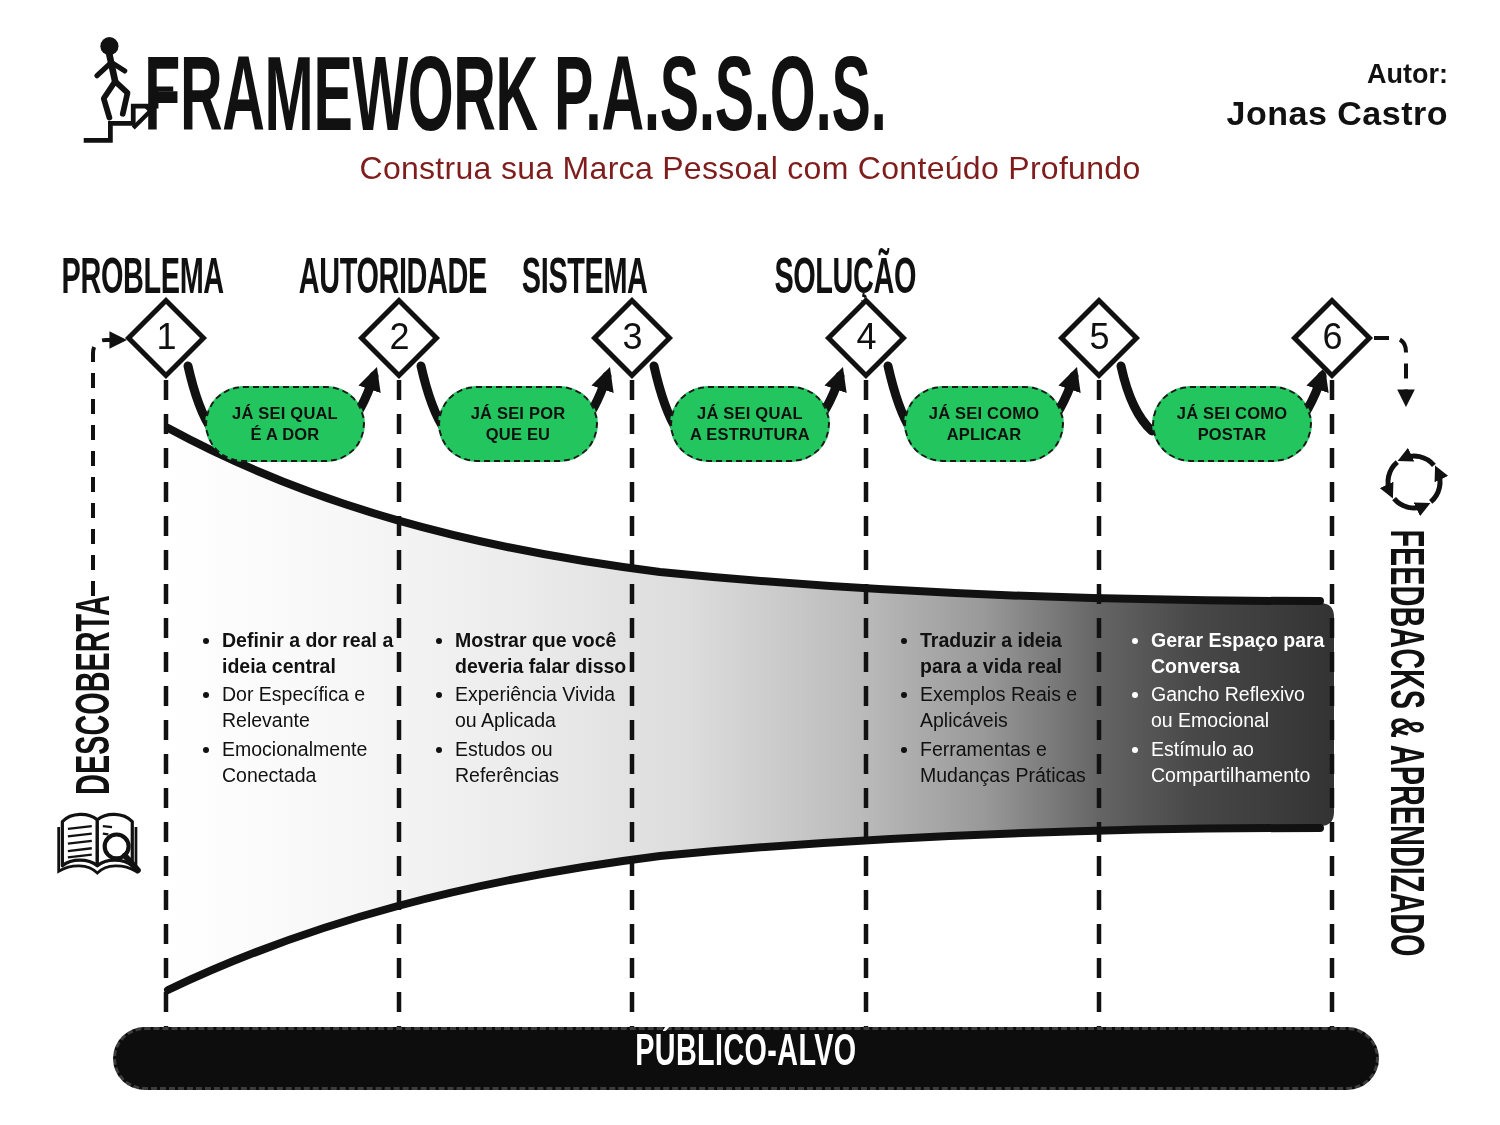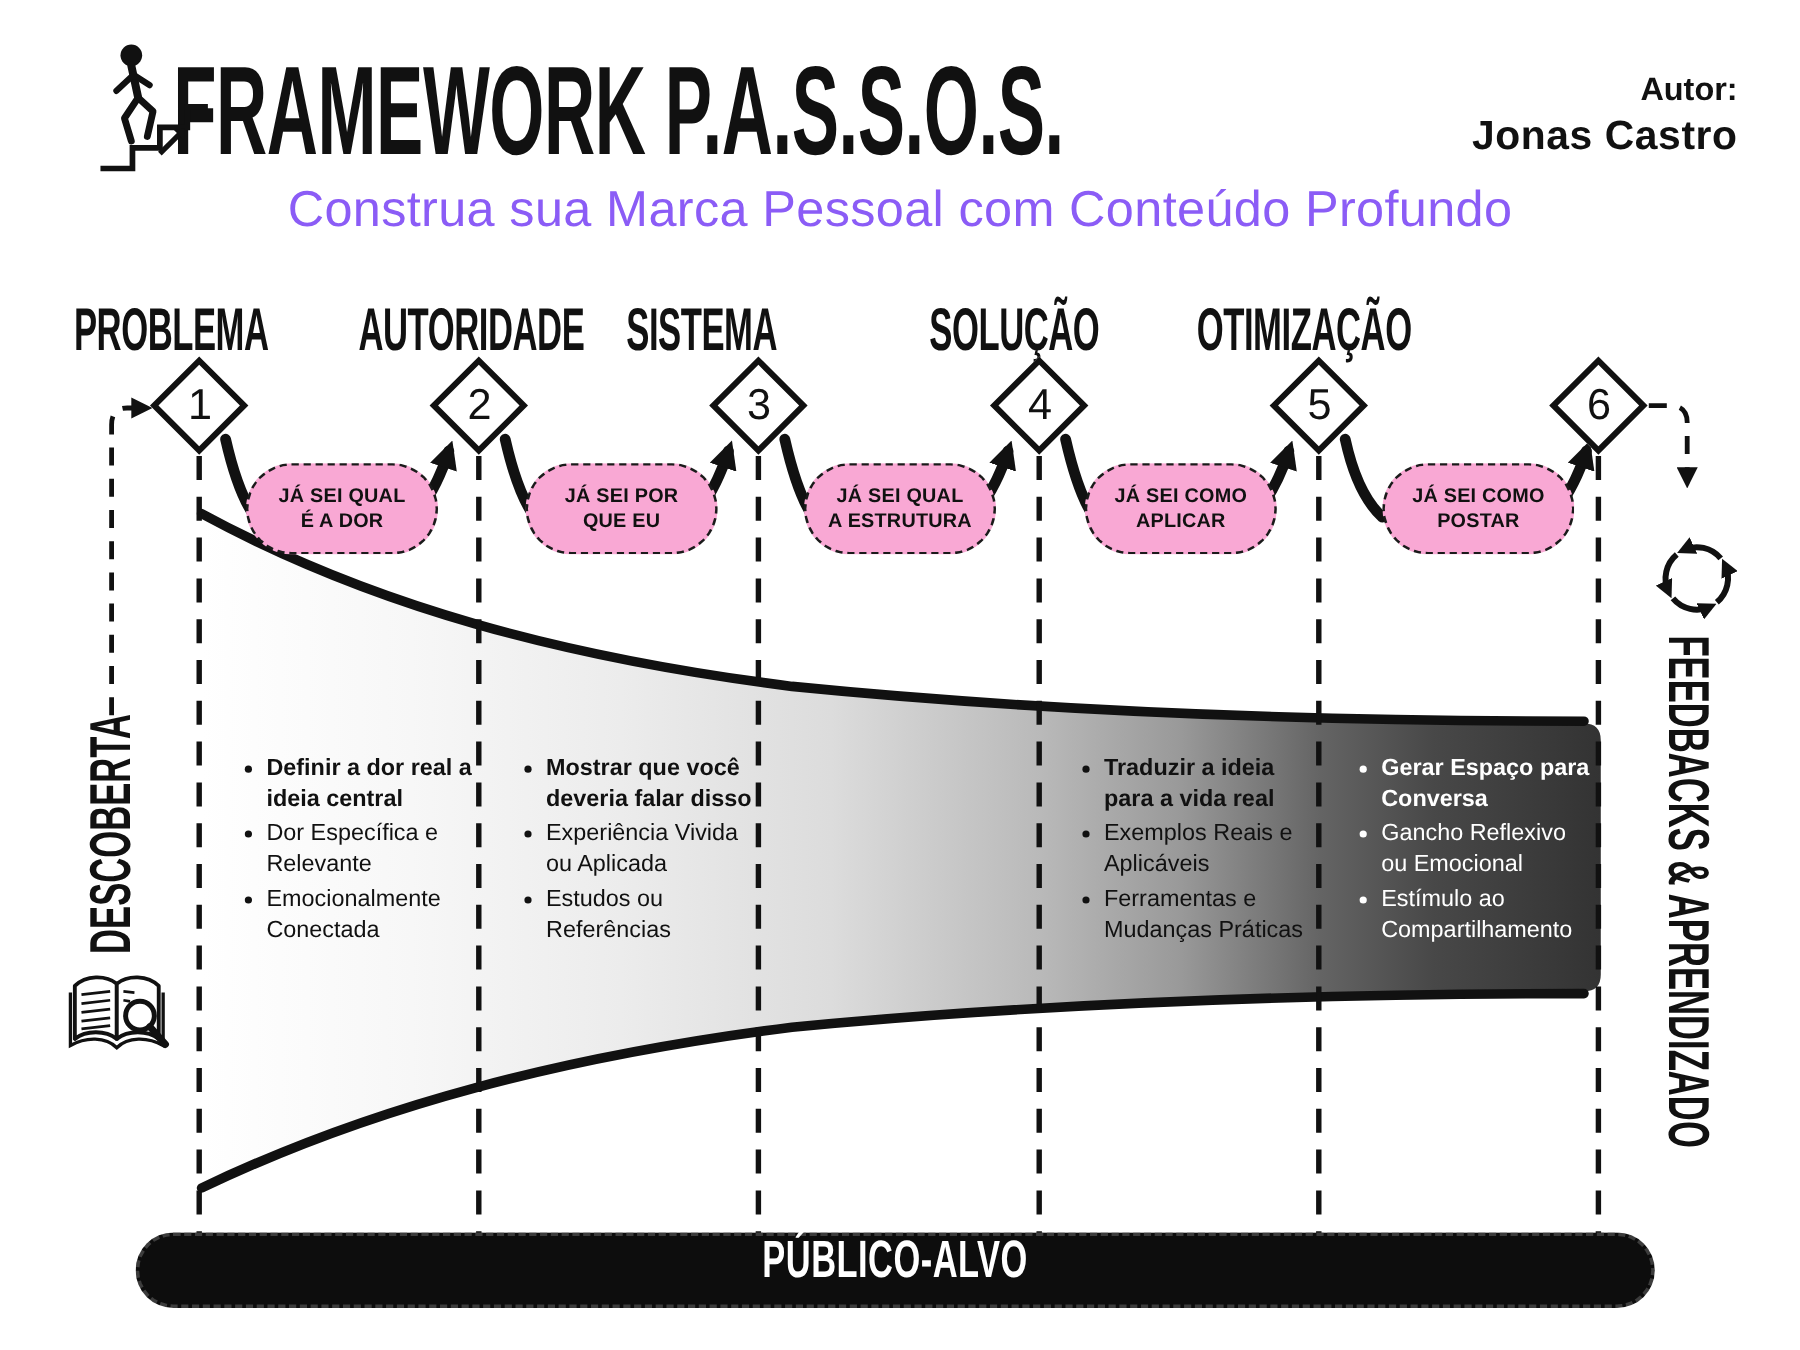--- a/index.html
+++ b/index.html
@@ -9,29 +9,29 @@
     font-family:"Liberation Sans", sans-serif;
   }
   .abs{position:absolute;}
   .cond{display:inline-block;transform:scale(0.78,1.32);transform-origin:center;white-space:nowrap;font-weight:800;letter-spacing:-0.5px;}
   
   .title{left:0;top:44px;width:1500px;text-align:left;font-size:82px;font-weight:800;line-height:100px;}
   .title .cond{transform:scale(0.72,1.28);}
   .author{right:52px;top:58px;text-align:right;line-height:1.25;}
   .author .lbl{font-size:27px;font-weight:600;}
   .author .nm{font-size:34px;font-weight:600;letter-spacing:0.5px;}
-  .subtitle{left:0;top:150px;width:1500px;text-align:center;font-size:42px;font-weight:400;color:#8b5cf6;letter-spacing:0.3px;}
+  .subtitle{left:0;top:150px;width:1500px;text-align:center;font-size:32px;font-weight:400;color:#7f1d1d;letter-spacing:0.3px;}
   
   .stage-h{top:230px;width:260px;text-align:left;font-size:38px;line-height:52px;margin-top:20px;}
   .stage-h .cond{transform:scale(0.76,1.32);}
   
   .diamond{width:58px;height:58px;top:309px;border:5px solid #111;background:#fff;transform:rotate(45deg);box-sizing:border-box;z-index:6;}
   .diamond span{position:absolute;left:50%;top:50%;transform:translate(-50%,-52%) rotate(-45deg);font-size:36px;font-weight:400;}
   
-  .bubble{top:386px;width:156px;height:72px;border:2px dashed #1a1a1a;border-radius:38px;background:#f9a8d4;
+  .bubble{top:386px;width:156px;height:72px;border:2px dashed #1a1a1a;border-radius:38px;background:#22c55e;
     display:flex;align-items:center;justify-content:center;text-align:center;
     font-size:16.5px;font-weight:700;line-height:1.28;letter-spacing:0.2px;z-index:6;}
   
   .col-list{top:628px;width:198px;z-index:7;font-size:19.5px;line-height:1.32;}
   .col-list ul{margin:0;padding:0 0 0 20px;list-style:disc;}
   .col-list li{margin-bottom:3px;}
   .col-list li.lead{font-weight:700;}
   .col-list.light{color:#ffffff;}
   
   .rail{display:flex;align-items:center;justify-content:center;z-index:7;}
@@ -147,21 +147,20 @@
   <div class="abs author">
     <div class="lbl">Autor:</div>
     <div class="nm">Jonas Castro</div>
   </div>
   <div class="abs subtitle">Construa sua Marca Pessoal com Conteúdo Profundo</div>
 
   <div class="abs stage-h" style="left:36px;"><span class="cond">PROBLEMA</span></div>
   <div class="abs stage-h" style="left:269px;"><span class="cond">AUTORIDADE</span></div>
   <div class="abs stage-h" style="left:502px;"><span class="cond">SISTEMA</span></div>
   <div class="abs stage-h" style="left:752px;"><span class="cond">SOLUÇÃO</span></div>
-  <div class="abs stage-h" style="left:969px;"><span class="cond">OTIMIZAÇÃO</span></div>
 
   <div class="abs diamond" style="left:137px;">
       <span>1</span>
     </div>
   <div class="abs diamond" style="left:370px;">
       <span>2</span>
     </div>
   <div class="abs diamond" style="left:603px;">
       <span>3</span>
     </div>

